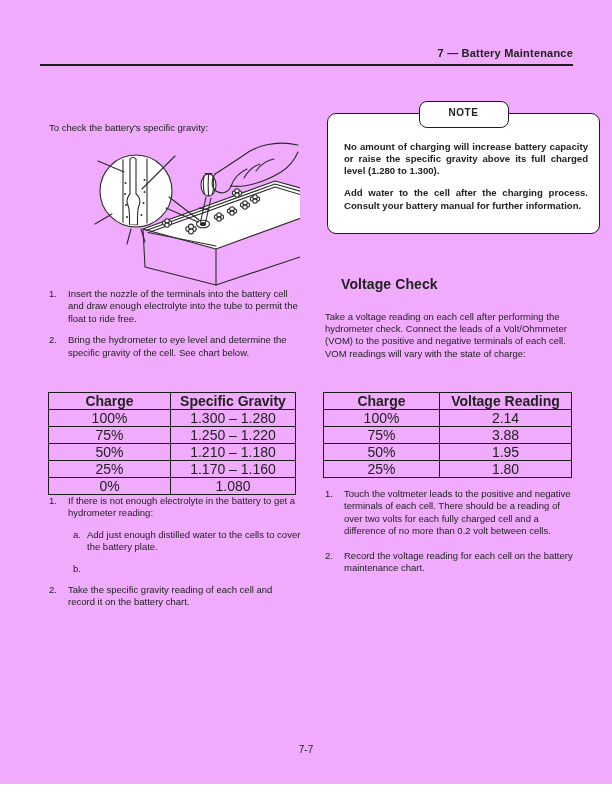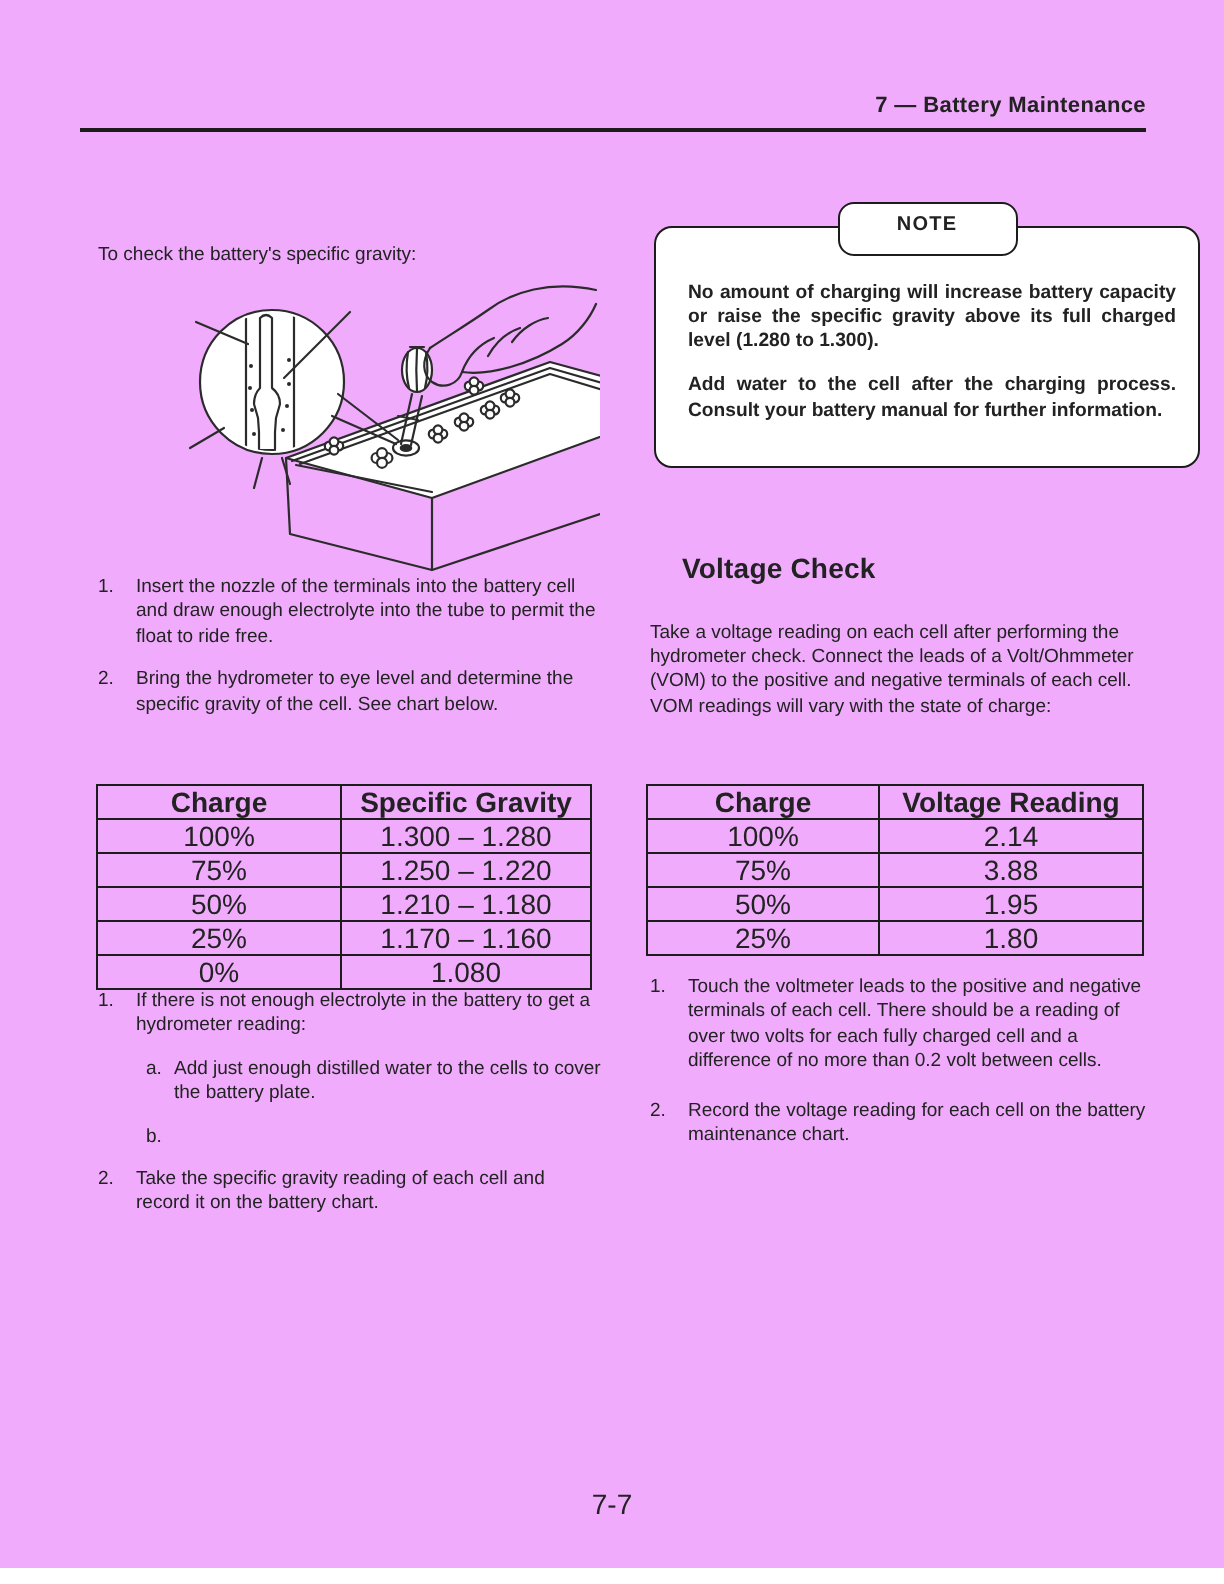--- a/index.html
+++ b/index.html
@@ -34,21 +34,21 @@
   #table-gravity{top:392px;left:48px;width:247px;}
   #table-voltage{top:392px;left:323px;width:248px;}
   
   .note-box{position:absolute;top:113px;left:327px;width:244px;border:1.6px solid #1c1c1c;border-radius:9px;padding:17px 11px 11px 16px;background:#fff;}
   .note-tab{position:absolute;top:-13px;left:50%;transform:translateX(-50%);width:88px;height:25px;border:1.6px solid #1c1c1c;border-radius:8px;background:#fff;font-size:10px;font-weight:bold;text-align:center;line-height:22px;letter-spacing:.6px;}
   .note-p{font-size:9.6px;line-height:12.4px;font-weight:bold;text-align:justify;}
   .note-p + .note-p{margin-top:8px;}
   
   .illus{position:absolute;top:137px;left:85px;}
   
-  .footer{position:absolute;top:744px;left:0;width:612px;text-align:center;font-size:14px;}
+  .footer{position:absolute;top:744px;left:0;width:612px;text-align:center;font-size:10px;}
 </style>
 </head>
 <body>
 
 <div class="page">
 
   <div class="hdr-title">7 — Battery Maintenance</div>
   <div class="hdr-rule"></div>
 
   <p class="body-text" id="intro-left">To check the battery's specific gravity:</p>

